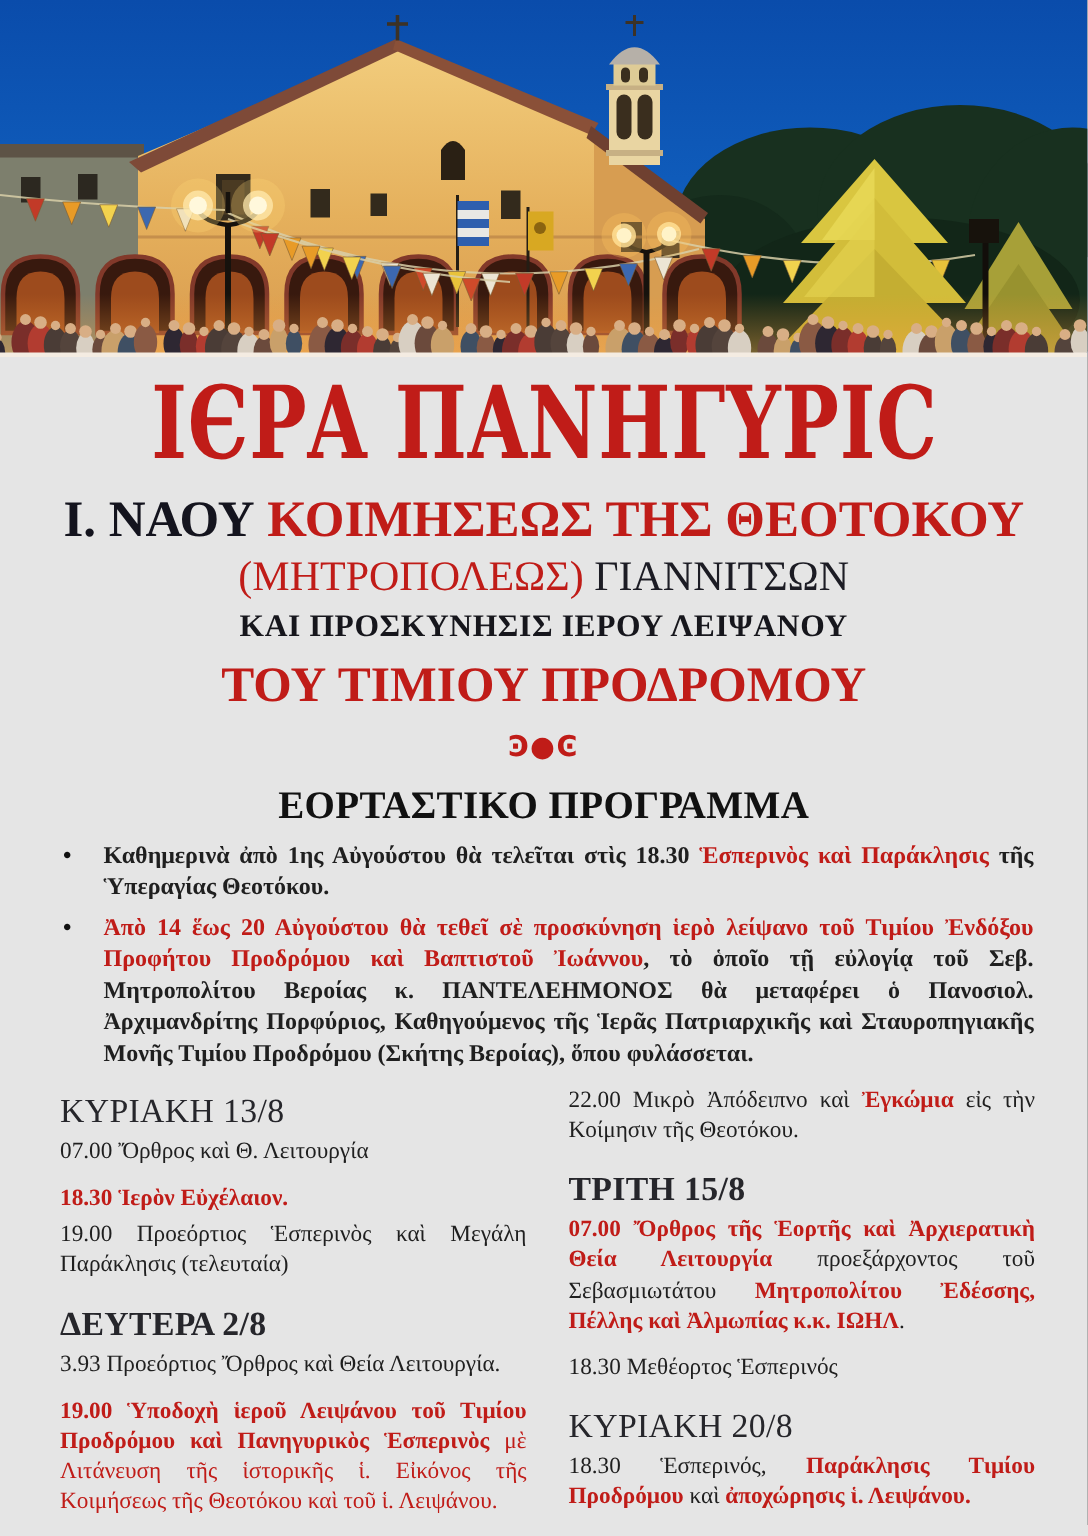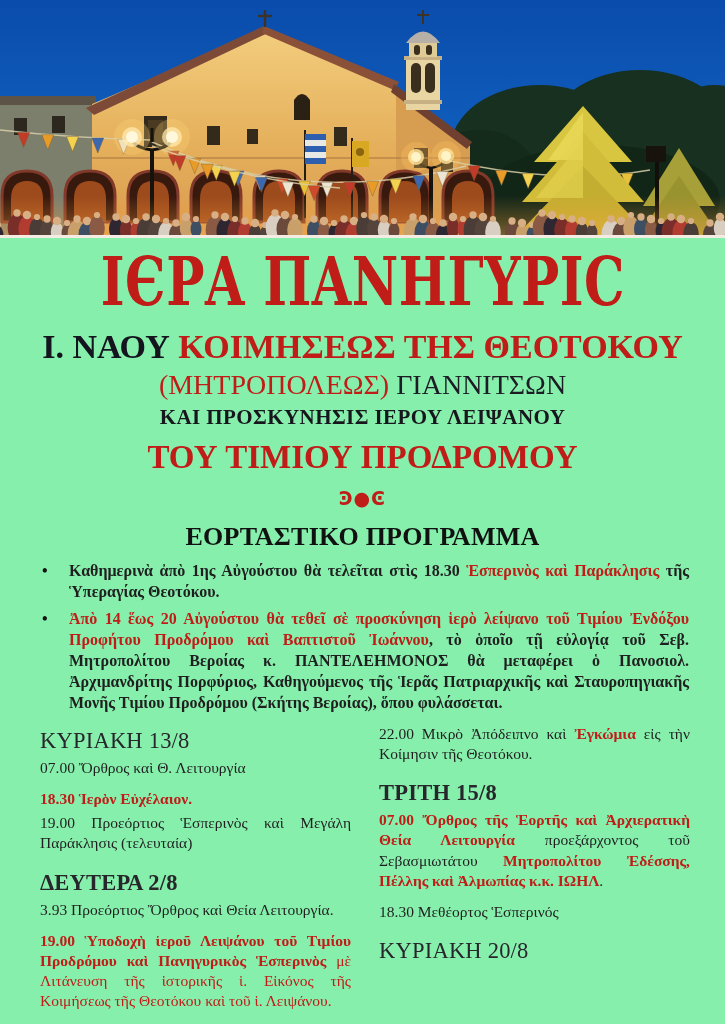--- a/index.html
+++ b/index.html
@@ -2,21 +2,21 @@
 <html lang="el" style="--red: #c01c18; --ink: #1f1f1f;"><head>
 <meta charset="utf-8">
 <style>
   :root{
     --red:#c01c18;
     --ink:#1f1f1f;
     --heading-ink:#26262b;
   }
   html,body{margin:0;padding:0;background:#888;}
   .page{
-    width:725px;height:1024px;margin:0 auto;background:#86efac;
+    width:725px;height:1024px;margin:0 auto;background:#e5e5e5;
     position:relative;overflow:hidden;
     font-family:"Liberation Serif","DejaVu Serif",serif;
     color:var(--ink);
   }
   
   .photo{display:block;width:725px;height:238px;}
   
   .title-block{text-align:center;}
   .main-title{
     margin-top:10px;line-height:1;
@@ -411,16 +411,17 @@
       <div class="day bold">ΔΕΥΤΕΡΑ 2/8</div>
       <p>3.93 Προεόρτιος Ὄρθρος καὶ Θεία Λειτουργία.</p>
       <p class="sp"><span class="rb">19.00 Ὑποδοχὴ ἱεροῦ Λειψάνου τοῦ Τιμίου Προδρόμου καὶ Πανηγυρικὸς Ἑσπερινὸς</span><span class="rr"> μὲ Λιτάνευση τῆς ἱστορικῆς ἱ. Εἰκόνος τῆς Κοιμήσεως τῆς Θεοτόκου καὶ τοῦ ἱ. Λειψάνου.</span></p>
     </div>
     <div class="col">
       <p><span>22.00 Μικρὸ Ἀπόδειπνο καὶ </span><span class="rb">Ἐγκώμια</span><span> εἰς τὴν Κοίμησιν τῆς Θεοτόκου.</span></p>
       <div class="day bold">ΤΡΙΤΗ 15/8</div>
       <p><span class="rb">07.00 Ὄρθρος τῆς Ἑορτῆς καὶ Ἀρχιερατικὴ Θεία Λειτουργία</span><span> προεξάρχοντος τοῦ Σεβασμιωτάτου </span><span class="rb">Μητροπολίτου Ἐδέσσης, Πέλλης καὶ Ἀλμωπίας κ.κ. ΙΩΗΛ</span><span>.</span></p>
       <p class="sp">18.30 Μεθέορτος Ἑσπερινός</p>
       <div class="day">ΚΥΡΙΑΚΗ 20/8</div>
+      <p><span>18.30 Ἑσπερινός, </span><span class="rb">Παράκλησις Τιμίου Προδρόμου</span><span> καὶ </span><span class="rb">ἀποχώρησις ἱ. Λειψάνου.</span></p>
     </div>
   </div>
 
 </div>
 
 </body></html>

